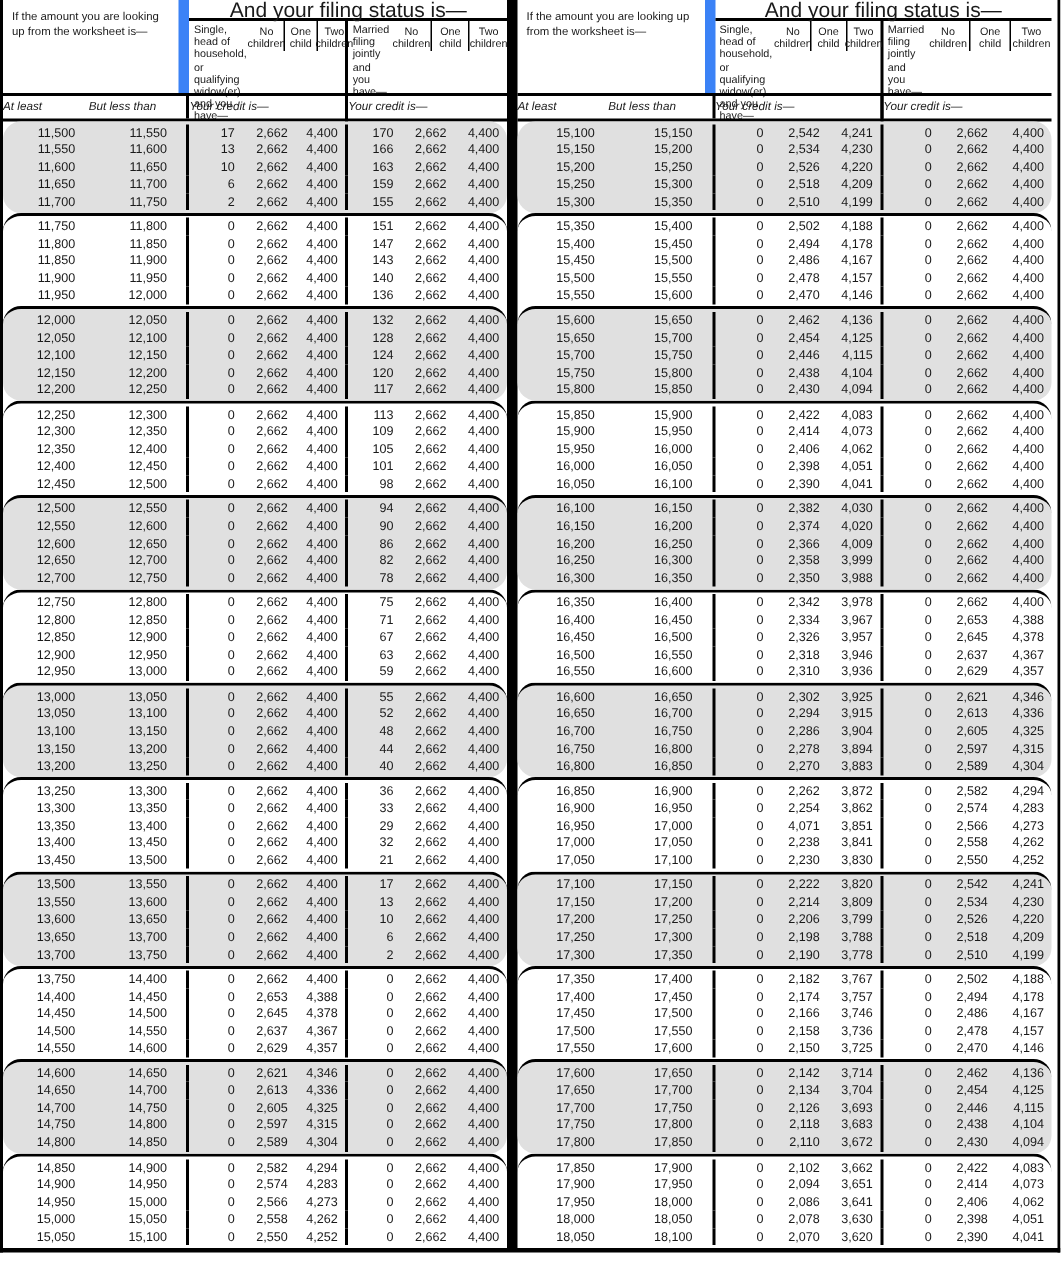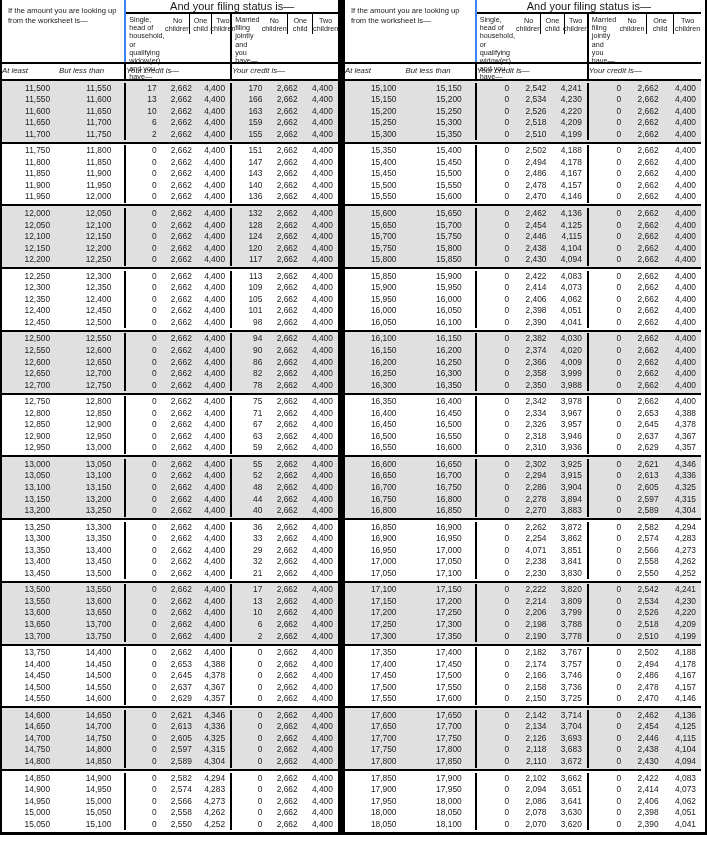--- a/index.html
+++ b/index.html
@@ -13,42 +13,42 @@
   .caution{margin-left:34px;font-size:11.5px;white-space:nowrap;}
   .caution b{font-weight:bold;}
   
   .table-area{display:flex;border-left:2px solid #000;border-right:2px solid #000;border-bottom:3px solid #000;}
   .half{display:flex;flex-direction:column;}
   .half.left{width:336px;}
   .half.right{width:356px;}
   .divider{width:7px;background:#000;}
   
   .hdr{display:flex;height:62px;}
-  .lookup{width:37%;box-sizing:border-box;border-right:2px solid #3b82f6;padding:6px 4px 0 6px;
+  .lookup{width:37%;box-sizing:border-box;border-right:7px solid #3b82f6;padding:6px 4px 0 6px;
     font-size:7.6px;line-height:9.5px;}
   .fsection{width:63%;display:flex;flex-direction:column;}
-  .filing{height:12px;border-bottom:2px solid #000;text-align:center;font-size:11px;line-height:12px;}
+  .filing{height:12px;border-bottom:2px solid #000;text-align:center;font-size:14px;line-height:12px;}
   .fgroups{display:flex;flex:1;}
   .fgroup{width:50%;box-sizing:border-box;display:flex;flex-direction:row;}
   .fgroup.single{border-right:2px solid #000;}
   .fdesc{padding:2px 2px 0 3px;font-size:7.2px;line-height:8.2px;flex:1;}
   .subcols{display:flex;height:20px;}
   .subcol{width:33.33%;box-sizing:border-box;font-size:7.2px;line-height:8px;text-align:center;
     display:flex;align-items:flex-end;justify-content:center;padding-bottom:1px;}
   .subcol.mid,.subcol.lastc{border-left:1px solid #000;}
   .hdr-bottom{display:flex;height:15px;border-top:2px solid #000;border-bottom:2px solid #000;
     font-size:7.8px;align-items:center;}
   .hb{box-sizing:border-box;text-align:left;line-height:14px;height:100%;font-style:italic;}
   .hb.a{width:17%;}
   .hb.b{width:20%;border-right:2px solid #000;}
   .hb.cr{width:31.5%;}
   .hb.cr.first{border-right:2px solid #000;}
   
   .tbody{flex:1;display:flex;flex-direction:column;}
-  .group{padding:1.5px 0;}
+  .group{padding:1.5px 0;border-radius:12px;}
   .group + .group{border-top:2px solid #000;}
   .group.shaded{background:var(--shade,#e0e0e0);}
   .drow{display:flex;height:11.55px;line-height:11.55px;font-size:8.4px;}
   .cell{box-sizing:border-box;text-align:right;white-space:nowrap;}
   .c0{width:17%;padding-right:9px;}
   .c1{width:20%;padding-right:13px;border-right:2px solid #000;}
   .c2,.c3,.c4,.c5,.c6,.c7{width:10.5%;padding-right:5px;}
   .c4{border-right:2px solid #000;}
 </style>
 </head>

